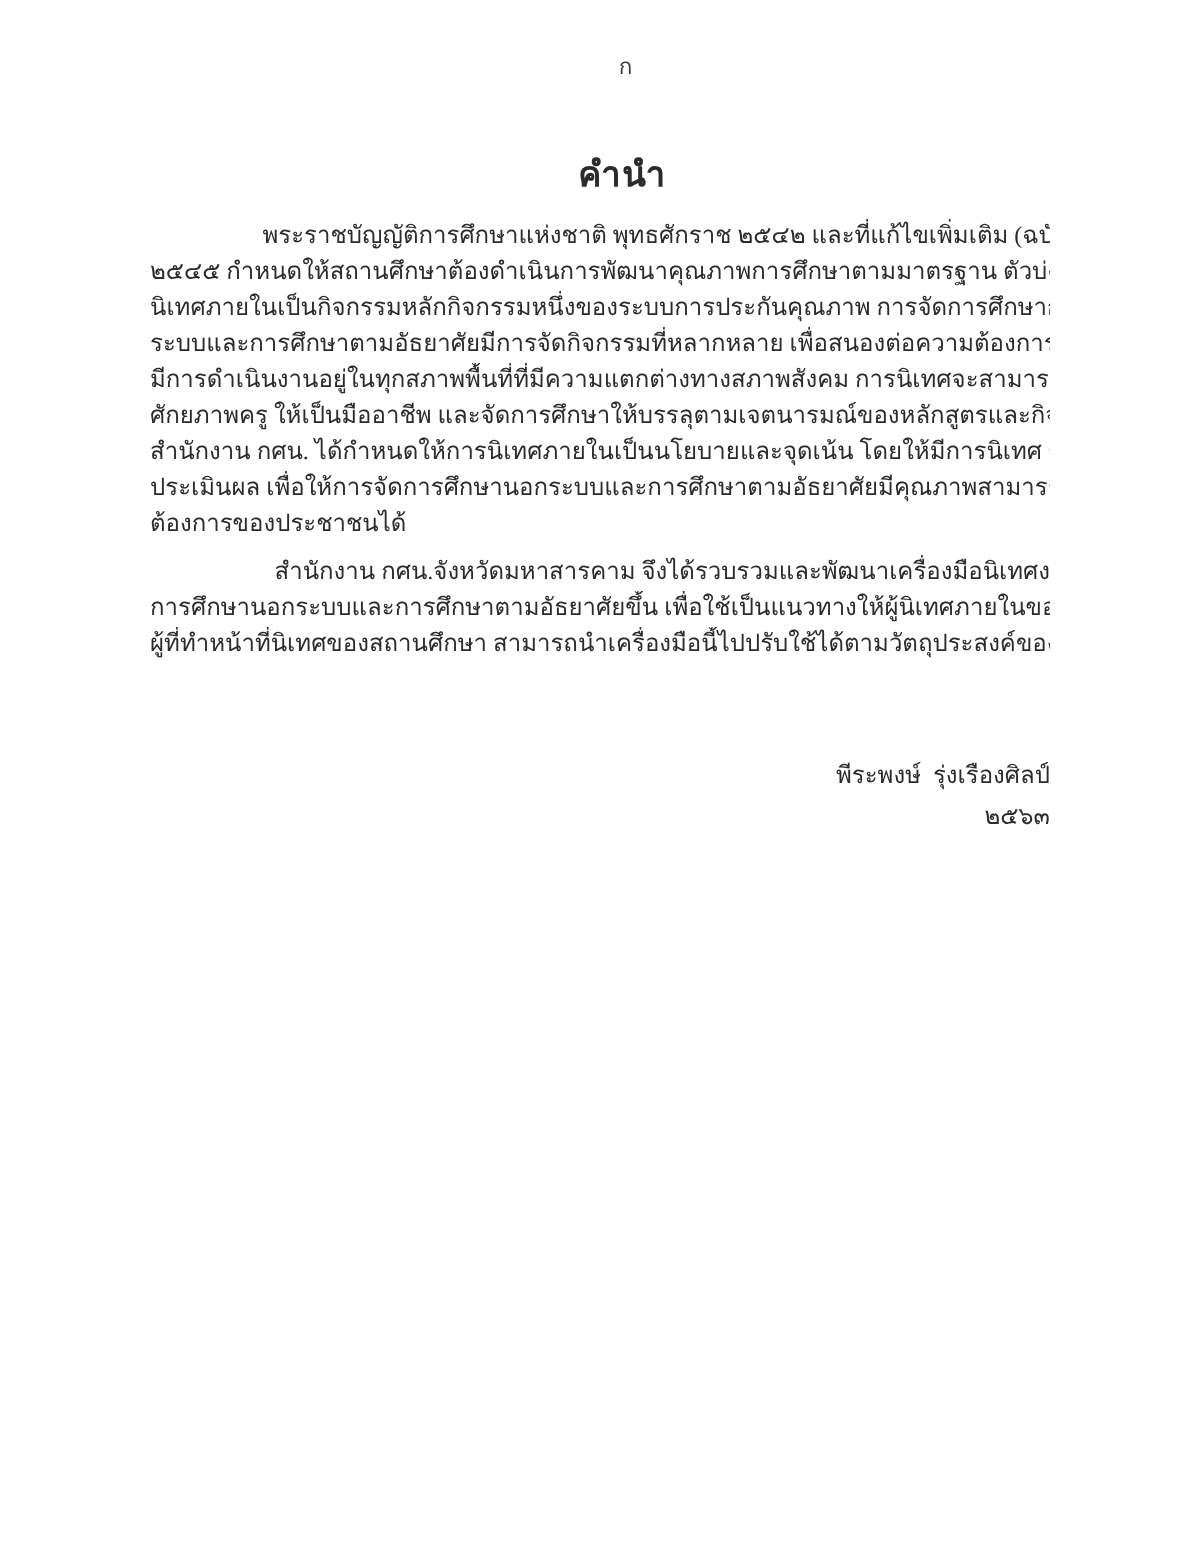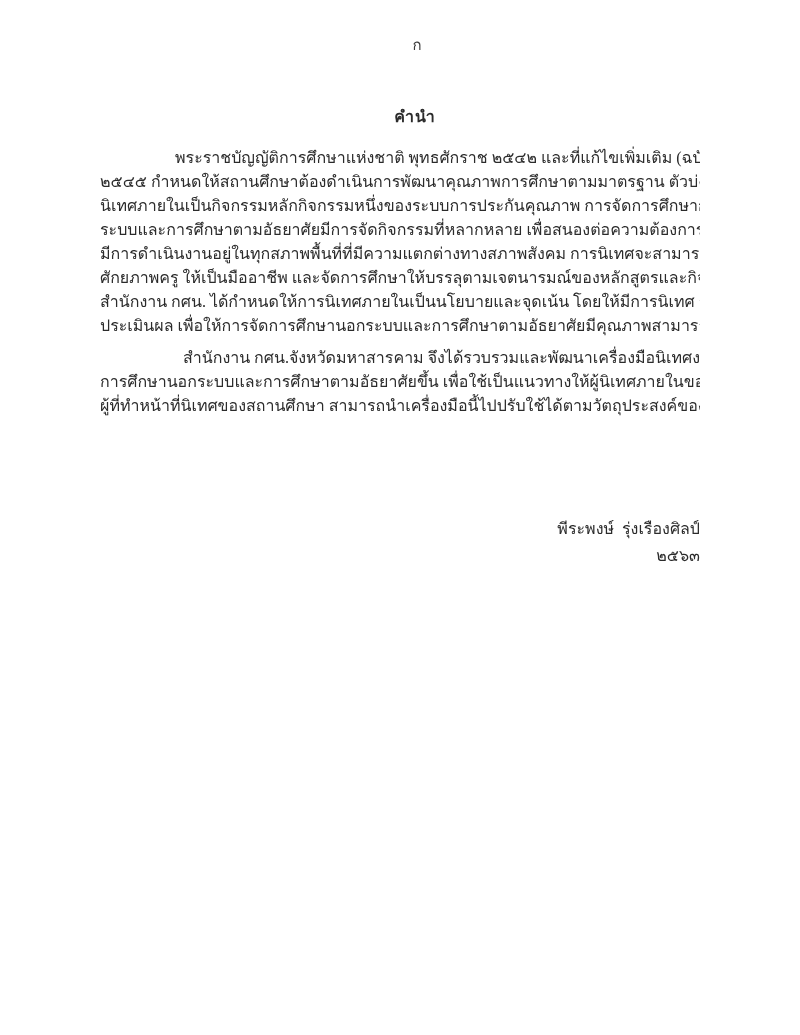--- a/index.html
+++ b/index.html
@@ -21,21 +21,21 @@
     transform: translateX(-50%);
     font-size: 15px;
     line-height: 22px;
     color: #3c3c3c;
   }
   .doc-title {
     position: absolute;
     top: 99px;
     left: 415px;
     transform: translateX(-50%);
-    font-size: 16px;
+    font-size: 23px;
     line-height: 36px;
     font-weight: 700;
     letter-spacing: 1px;
     white-space: nowrap;
   }
   .doc-body {
     position: absolute;
     top: 146px;
     left: 100px;
     width: 600px;
@@ -51,21 +51,21 @@
     text-align-last: justify;
   }
   .line.last {
     text-align: left;
     text-align-last: left;
   }
   .paragraph .line.first { text-indent: 75px; }
   .paragraph:nth-child(2) .line.first { text-indent: 83px; }
   .signature {
     position: absolute;
-    top: 516px;
+    top: 505px;
     left: 100px;
     width: 600px;
     text-align: right;
     font-size: 16px;
     line-height: 26.5px;
   }
   .sig-line { white-space: pre; }
 </style>
 </head>
 <body>
@@ -79,20 +79,21 @@
   <div class="doc-body">
       <div class="paragraph">
         <div class="line first">พระราชบัญญัติการศึกษาแห่งชาติ พุทธศักราช ๒๕๔๒ และที่แก้ไขเพิ่มเติม (ฉบับที่ ๒) พุทธศักราช</div>
         <div class="line">๒๕๔๕ กำหนดให้สถานศึกษาต้องดำเนินการพัฒนาคุณภาพการศึกษาตามมาตรฐาน ตัวบ่งชี้ที่กำหนด ซึ่งการ</div>
         <div class="line">นิเทศภายในเป็นกิจกรรมหลักกิจกรรมหนึ่งของระบบการประกันคุณภาพ การจัดการศึกษาการศึกษานอก</div>
         <div class="line">ระบบและการศึกษาตามอัธยาศัยมีการจัดกิจกรรมที่หลากหลาย เพื่อสนองต่อความต้องการของประชาชนและ</div>
         <div class="line">มีการดำเนินงานอยู่ในทุกสภาพพื้นที่ที่มีความแตกต่างทางสภาพสังคม การนิเทศจะสามารถช่วยพัฒนา</div>
         <div class="line">ศักยภาพครู  ให้เป็นมืออาชีพ และจัดการศึกษาให้บรรลุตามเจตนารมณ์ของหลักสูตรและกิจกรรมได้</div>
         <div class="line">สำนักงาน กศน. ได้กำหนดให้การนิเทศภายในเป็นนโยบายและจุดเน้น โดยให้มีการนิเทศ กำกับ ติดตามและ</div>
         <div class="line">ประเมินผล เพื่อให้การจัดการศึกษานอกระบบและการศึกษาตามอัธยาศัยมีคุณภาพสามารถสนองความ</div>
+        <div class="line last">ต้องการของประชาชนได้</div>
       </div>
       <div class="paragraph">
         <div class="line first">สำนักงาน กศน.จังหวัดมหาสารคาม จึงได้รวบรวมและพัฒนาเครื่องมือนิเทศงานการจัด</div>
         <div class="line">การศึกษานอกระบบและการศึกษาตามอัธยาศัยขึ้น เพื่อใช้เป็นแนวทางให้ผู้นิเทศภายในของ กศน.อำเภอ หรือ</div>
         <div class="line">ผู้ที่ทำหน้าที่นิเทศของสถานศึกษา สามารถนำเครื่องมือนี้ไปปรับใช้ได้ตามวัตถุประสงค์ของการนิเทศกิจกรรม</div>
       </div>
     </div>
 
   <div class="signature">
     <div class="sig-line">พีระพงษ์  รุ่งเรืองศิลป์</div>

